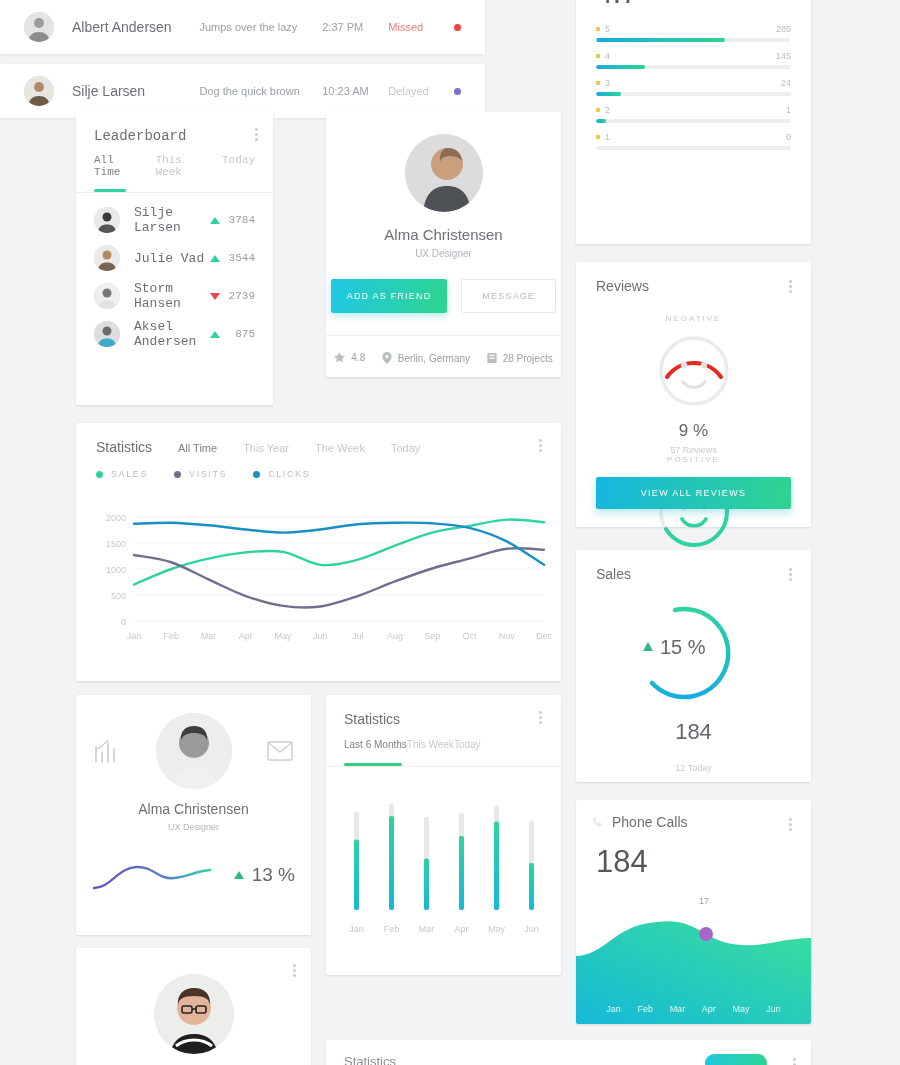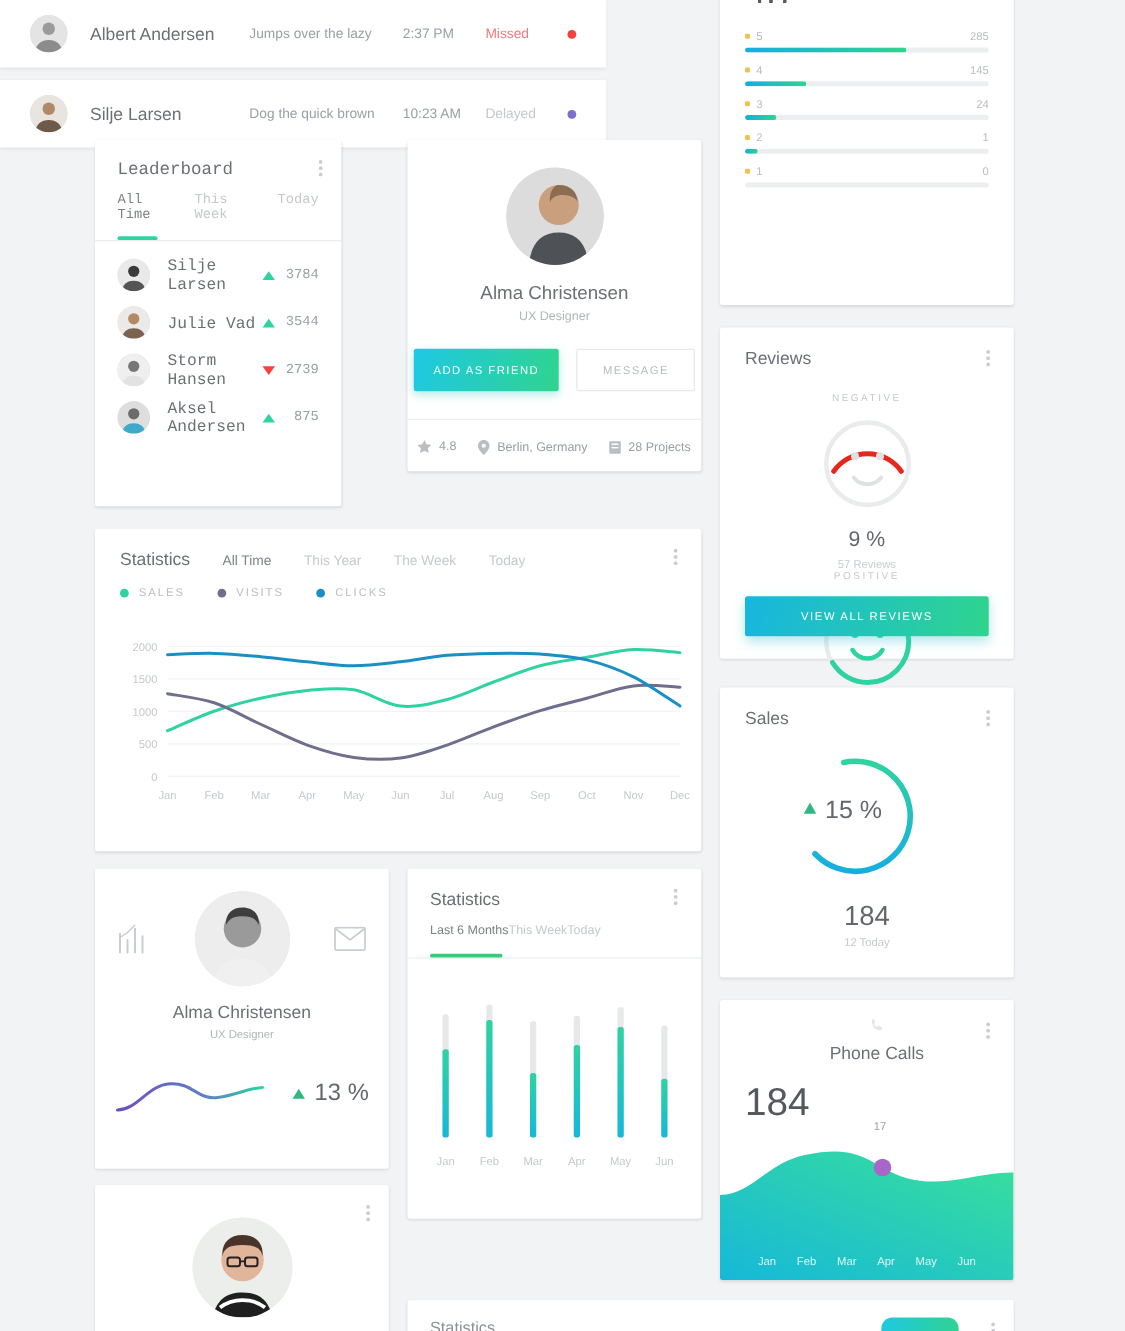--- a/index.html
+++ b/index.html
@@ -124,25 +124,25 @@
   .rv-cnt { font-size: 9px; color: #c8ccd0; margin-top: 4px; }
   .rv-btn { position: absolute; left: 20px; right: 20px; bottom: 18px; height: 32px;
             border: none; border-radius: 2px; cursor: pointer; color: #fff;
             font-size: 9px; letter-spacing: 1.3px;
             background: linear-gradient(100deg,#17b6e0,#2fd48f);
             box-shadow: 0 4px 9px rgba(44,190,200,.35); }
 
   
   #sales { left: 576px; top: 550px; width: 235px; height: 232px; }
   .sa-num { text-align: center; font-size: 22px; color: #63686d; font-weight: 300; margin-top: 4px; }
-  .sa-sub { text-align: center; font-size: 9px; color: #c5c9cd; margin-top: 3px; }
+  .sa-sub { text-align: center; font-size: 9px; color: #c5c9cd; margin-top: 18px; }
 
   
   #phone { left: 576px; top: 800px; width: 235px; height: 224px; overflow: hidden; }
-  .ph-head { display: flex; align-items: center; gap: 8px; padding: 14px 0 0 16px; flex-direction: column; }
+  .ph-head { display: flex; align-items: center; gap: 8px; padding: 14px 0 0 16px; }
   .ph-big { font-size: 31px; color: #55595e; font-weight: 300; padding: 14px 0 0 20px; }
   .ph-months { position: absolute; bottom: 10px; left: 0; right: 0; display: flex;
                justify-content: space-around; padding: 0 22px; }
   .ph-months span { font-size: 9px; color: rgba(255,255,255,.85); }
   .ph-pt-label { position: absolute; font-size: 9px; color: #9aa0a6; }
 </style>
 </head>
 <body>
 
 <div id="activity">

